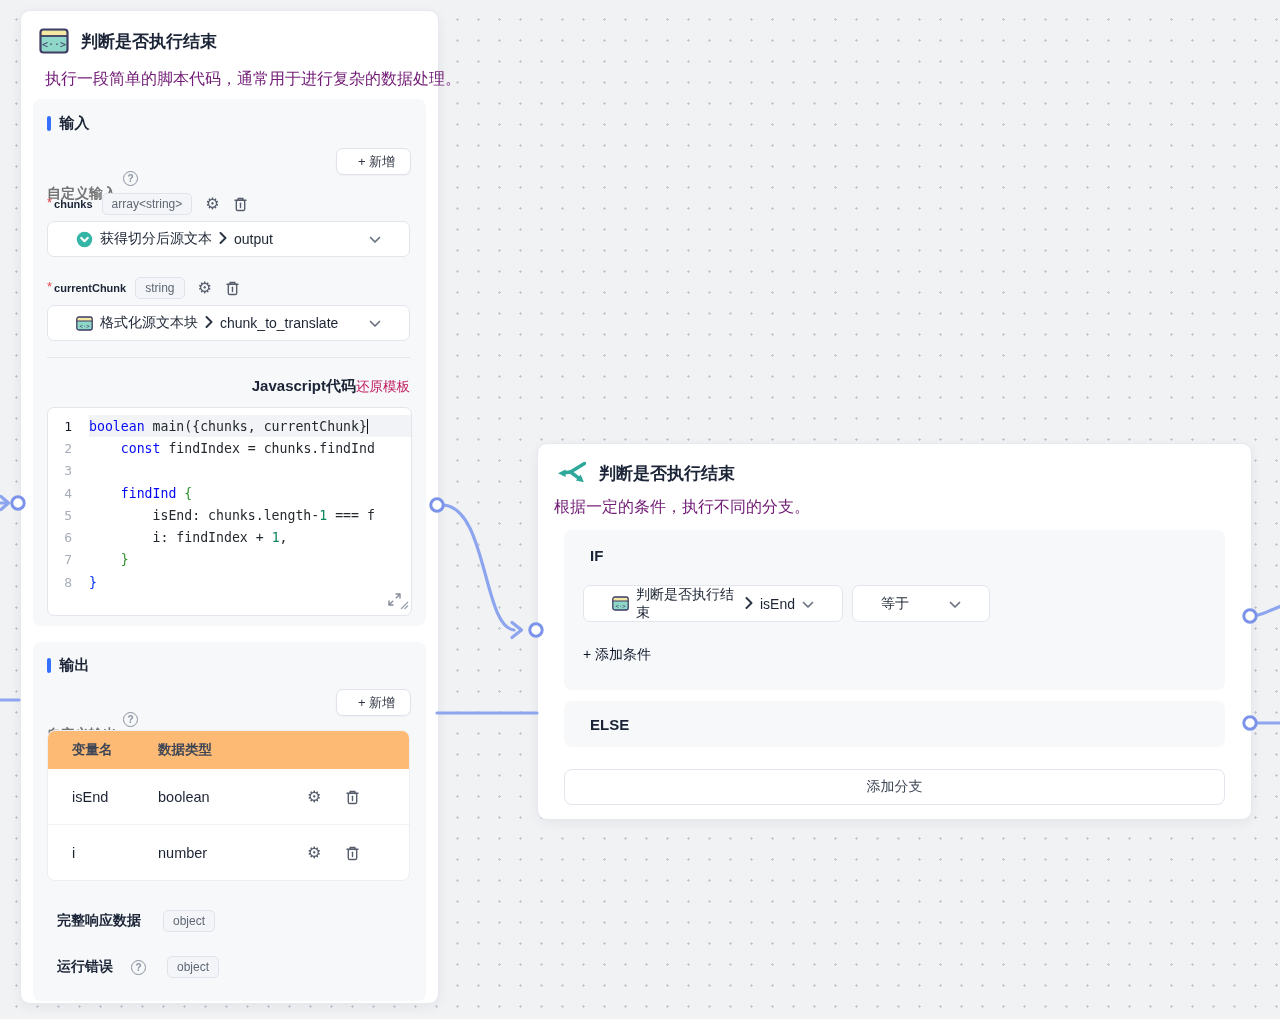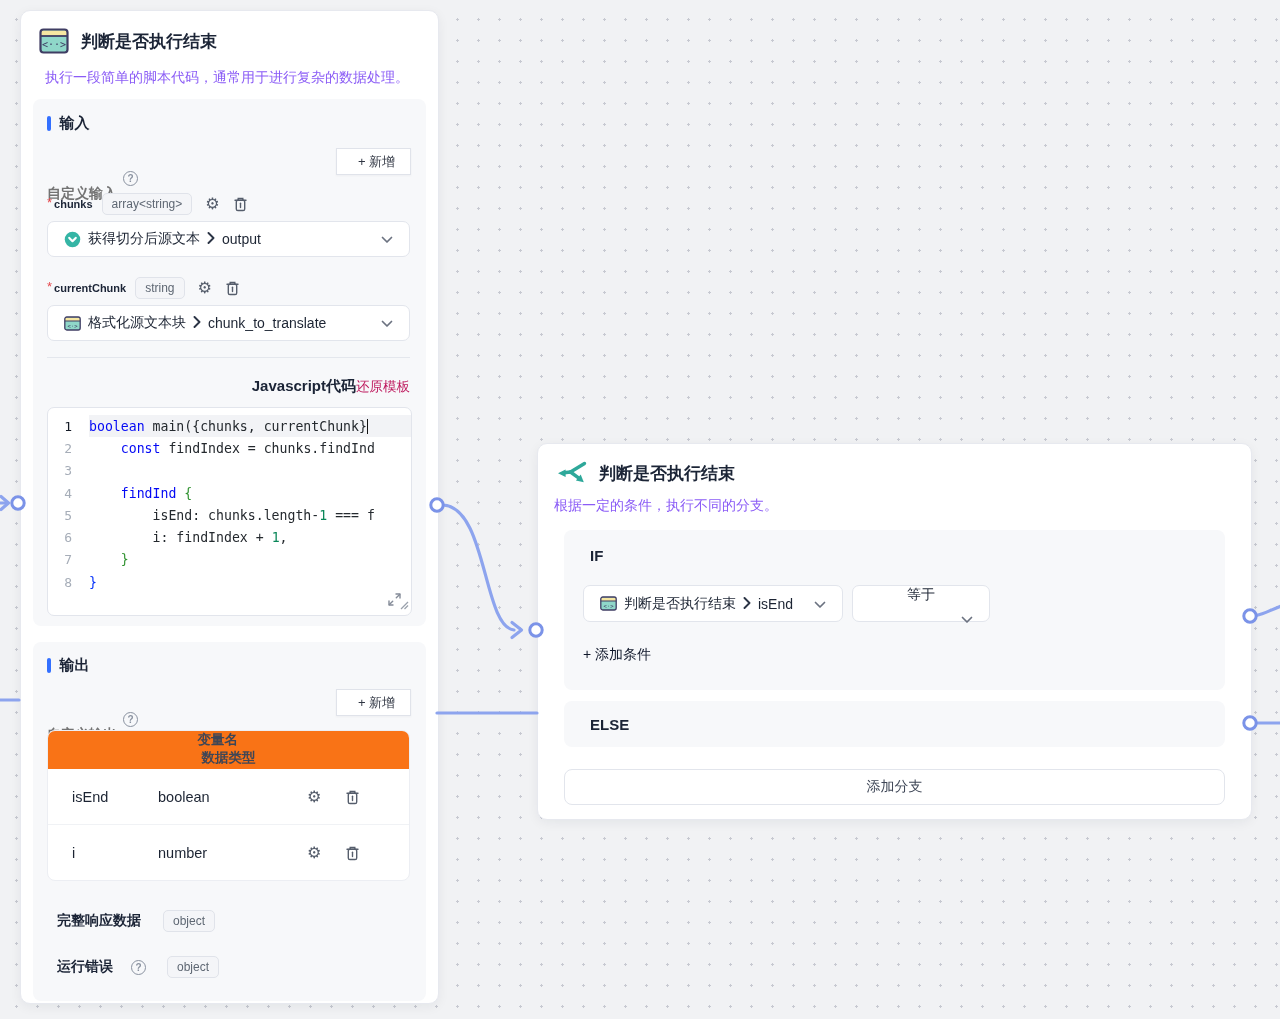--- a/index.html
+++ b/index.html
@@ -13,53 +13,53 @@
   }
   .card{position:absolute;background:#fff;border:1px solid #e7e9ef;border-radius:10px;
         box-shadow:0 3px 12px rgba(25,32,56,.06);}
   .card-code{left:20px;top:10px;width:417px;height:992px;}
   .card-cond{left:537px;top:443px;width:713px;height:375px;}
 
   .node-header{position:absolute;display:flex;align-items:center;gap:12px;}
   .card-code .node-header{left:18px;top:16px;}
   .card-cond .node-header{left:19px;top:15px;}
   .node-title{font-size:17px;font-weight:700;color:#1b2436;margin:0;}
-  .node-desc{position:absolute;font-size:14px;color:#8b5cf6;margin:0;white-space:nowrap;}
+  .node-desc{position:absolute;font-size:16px;color:#701a75;margin:0;white-space:nowrap;}
   .card-code .node-desc{left:24px;top:58px;}
   .card-cond .node-desc{left:16px;top:53px;}
 
   .panel{position:absolute;background:#f7f8fa;border-radius:8px;}
   .panel-input{left:12px;top:88px;width:393px;height:527px;}
   .panel-output{left:12px;top:631px;width:393px;height:359px;}
 
   .sec-head{position:absolute;left:14px;display:flex;align-items:center;gap:9px;}
   .sec-bar{width:3.5px;height:15px;border-radius:2px;background:#3370ff;}
   .sec-label{font-size:15px;font-weight:700;color:#1b2436;}
 
   .row-custom{position:absolute;left:14px;display:flex;align-items:center;gap:6px;}
   .custom-label{font-size:14px;font-weight:700;color:#737373;margin-top:32px;}
   .help{width:15px;height:15px;border:1.3px solid #8a92a0;border-radius:50%;
         display:inline-flex;align-items:center;justify-content:center;
         font-size:10px;color:#8a92a0;font-weight:700;box-sizing:border-box;}
   .add-btn{position:absolute;right:15px;width:75px;height:27px;background:#fff;
-        border:1px solid #e0e3ea;border-radius:0;display:flex;align-items:center;
+        border:1px solid #e0e3ea;border-radius:7px;display:flex;align-items:center;
         justify-content:center;font-size:13px;color:#2f3542;cursor:pointer;
         box-shadow:0 1px 2px rgba(20,30,60,.04);padding-left:12px;}
 
   .field-row{position:absolute;left:14px;display:flex;align-items:center;}
   .req{color:#e5484d;font-size:13px;margin-right:2px;transform:translateY(-2px);}
   .fname{font-size:11px;font-weight:700;color:#1b2436;}
   .tag{display:inline-block;background:#f4f5f8;border:1px solid #e0e3ea;border-radius:5px;
        padding:2.5px 9px;font-size:12px;color:#5e6773;margin-left:9px;line-height:1.25;}
   .icon-btn{display:inline-flex;align-items:center;justify-content:center;cursor:pointer;border:0;background:none;padding:0;}
   .gear{font-size:16px;color:#565e6c;line-height:1;font-family:"DejaVu Sans",sans-serif;}
   .field-row .icon-btn{margin-left:13px;}
 
   .select{position:absolute;background:#fff;border:1px solid #e2e5ec;border-radius:7px;
-          display:flex;align-items:center;padding:0 16px;gap:7px;font-size:14px;
+          display:flex;align-items:center;padding:0 28px;gap:7px;font-size:14px;
           color:#1c2433;box-sizing:border-box;cursor:pointer;}
   .select .chev{margin-left:auto;flex:none;}
   .sel1{left:14px;top:122px;width:363px;height:36px;}
   .sel2{left:14px;top:206px;width:363px;height:36px;}
   .f1{top:94px;} .f2{top:178px;}
 
   .divider{position:absolute;left:14px;top:258px;width:363px;height:1px;background:#e4e7ed;}
   .code-head{position:absolute;left:14px;top:278px;width:363px;display:flex;align-items:center;justify-content:flex-end;}
   .code-label{font-size:15px;font-weight:700;color:#1b2436;}
   .link{font-size:13.5px;color:#be185d;cursor:pointer;}
@@ -74,34 +74,34 @@
   .code-text{flex:1;height:100%;display:flex;align-items:center;overflow:hidden;}
   .code-row.active .code-text{background:#f2f3f6;}
   .tok-plain{color:#24292e;} .tok-kw{color:#0409f5;} .tok-num{color:#098658;}
   .tok-b1{color:#0431fa;} .tok-b2{color:#319331;}
   .cursor{display:inline-block;width:1.5px;height:15px;background:#111;flex:none;}
   .editor-expand{position:absolute;right:10px;bottom:9px;}
   .editor-resize{position:absolute;right:2px;bottom:2px;}
 
   .otable{position:absolute;left:14px;top:88px;width:363px;border-radius:8px;overflow:hidden;
           background:#fff;border:1px solid #eceef3;box-sizing:border-box;}
-  .thead{display:flex;background:#f97316;height:38px;align-items:center;
-         font-size:13.5px;font-weight:700;color:#3e4656;flex-direction:column;}
+  .thead{display:flex;background:#fdba74;height:38px;align-items:center;
+         font-size:13.5px;font-weight:700;color:#3e4656;}
   .trow{display:flex;height:55px;align-items:center;font-size:14.5px;color:#1c2433;border-top:1px solid #f0f2f5;}
   .c-name{width:110px;padding-left:24px;box-sizing:border-box;flex:none;}
   .c-type{flex:1;}
   .c-icons{flex:none;width:110px;display:flex;gap:24px;padding-left:8px;box-sizing:border-box;}
 
   .row-io{position:absolute;left:24px;display:flex;align-items:center;gap:18px;}
   .io-label{font-size:14px;font-weight:700;color:#1b2436;}
 
   .if-panel{position:absolute;left:26px;top:86px;width:661px;height:160px;background:#f7f8fa;border-radius:8px;}
   .if-label{position:absolute;left:26px;top:17px;font-size:15px;font-weight:700;color:#1b2436;}
   .csel1{left:19px;top:55px;width:260px;height:37px;}
-  .csel2{left:288px;top:55px;width:138px;height:37px;flex-direction:column;}
+  .csel2{left:288px;top:55px;width:138px;height:37px;}
   .csel3{left:435px;top:55px;width:207px;height:37px;}
   .add-cond{position:absolute;left:19px;top:116px;display:flex;align-items:center;gap:7px;
             color:#0f172a;font-size:14px;cursor:pointer;}
   .else-panel{position:absolute;left:26px;top:257px;width:661px;height:46px;background:#f7f8fa;
             border-radius:8px;display:flex;align-items:center;padding-left:26px;box-sizing:border-box;
             font-size:15px;font-weight:700;color:#1b2436;}
   .branch-btn{position:absolute;left:26px;top:325px;width:661px;height:36px;background:#fff;
             border:1px solid #e2e5ec;border-radius:8px;display:flex;align-items:center;
             justify-content:center;font-size:14px;color:#3e4656;cursor:pointer;}
 

